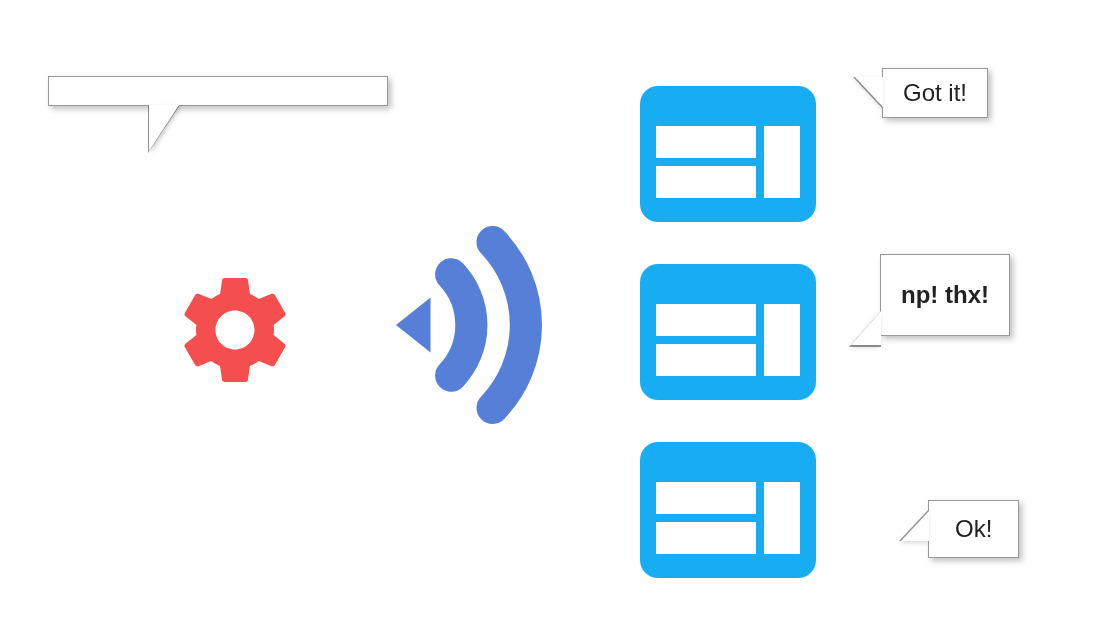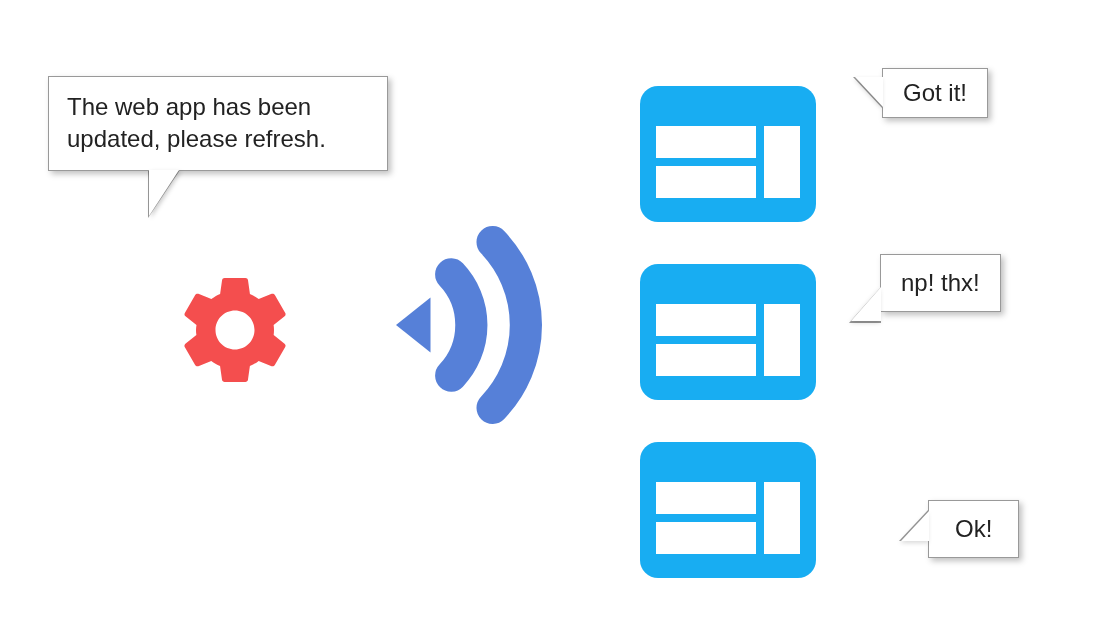--- a/index.html
+++ b/index.html
@@ -67,21 +67,22 @@
       bottom: 8px;
       width: 0;
       height: 0;
       border-right: 30px solid #999;
       border-bottom: 32px solid transparent;
       z-index: -1;
     }
     .bubble-np {
       left: 880px;
       top: 254px;
-      padding: 12px 20px;
+      padding: 24px 20px;
+      font-weight: bold;
     }
     .bubble-np .tail {
       position: absolute;
       left: -30px;
       bottom: -10px;
       width: 0;
       height: 0;
       border-right: 30px solid #fff;
       border-top: 34px solid transparent;
       filter: drop-shadow(-1px 2px 2px rgba(0,0,0,0.15));
@@ -135,21 +136,20 @@
       position: absolute;
     }
     .window-1 { left: 640px; top: 86px; }
     .window-2 { left: 640px; top: 264px; }
     .window-3 { left: 640px; top: 442px; }
   </style>
 </head>
 <body>
 
 <div class="speech-bubble bubble-main">
-  <span>The web app has been updated, please refresh.</span>
   <div class="tail-border"></div>
   <div class="tail"></div>
 </div>
 
 <div class="gear-wrapper">
   <svg width="130" height="130" viewBox="0 0 24 24">
     <path fill="#F44E4E" d="M19.14,12.94c0.04-0.3,0.06-0.61,0.06-0.94c0-0.32-0.02-0.64-0.07-0.94l2.03-1.58c0.18-0.14,0.23-0.41,0.12-0.61 l-1.92-3.32c-0.12-0.22-0.37-0.29-0.59-0.22l-2.39,0.96c-0.5-0.38-1.03-0.7-1.62-0.94L14.4,2.81c-0.04-0.24-0.24-0.41-0.48-0.41 h-3.84c-0.24,0-0.43,0.17-0.47,0.41L9.25,5.35C8.66,5.59,8.12,5.92,7.63,6.29L5.24,5.33c-0.22-0.08-0.47,0-0.59,0.22L2.74,8.87 C2.62,9.08,2.66,9.34,2.86,9.48l2.03,1.58C4.84,11.36,4.8,11.69,4.8,12s0.02,0.64,0.07,0.94l-2.03,1.58 c-0.18,0.14-0.23,0.41-0.12,0.61l1.92,3.32c0.12,0.22,0.37,0.29,0.59,0.22l2.39-0.96c0.5,0.38,1.03,0.7,1.62,0.94l0.36,2.54 c0.05,0.24,0.24,0.41,0.48,0.41h3.84c0.24,0,0.44-0.17,0.47-0.41l0.36-2.54c0.59-0.24,1.13-0.56,1.62-0.94l2.39,0.96 c0.22,0.08,0.47,0,0.59-0.22l1.92-3.32c0.12-0.22,0.07-0.47-0.12-0.61L19.14,12.94z M12,15.6c-1.98,0-3.6-1.62-3.6-3.6 s1.62-3.6,3.6-3.6s3.6,1.62,3.6,3.6S13.98,15.6,12,15.6z"></path>
   </svg>
 </div>
 

